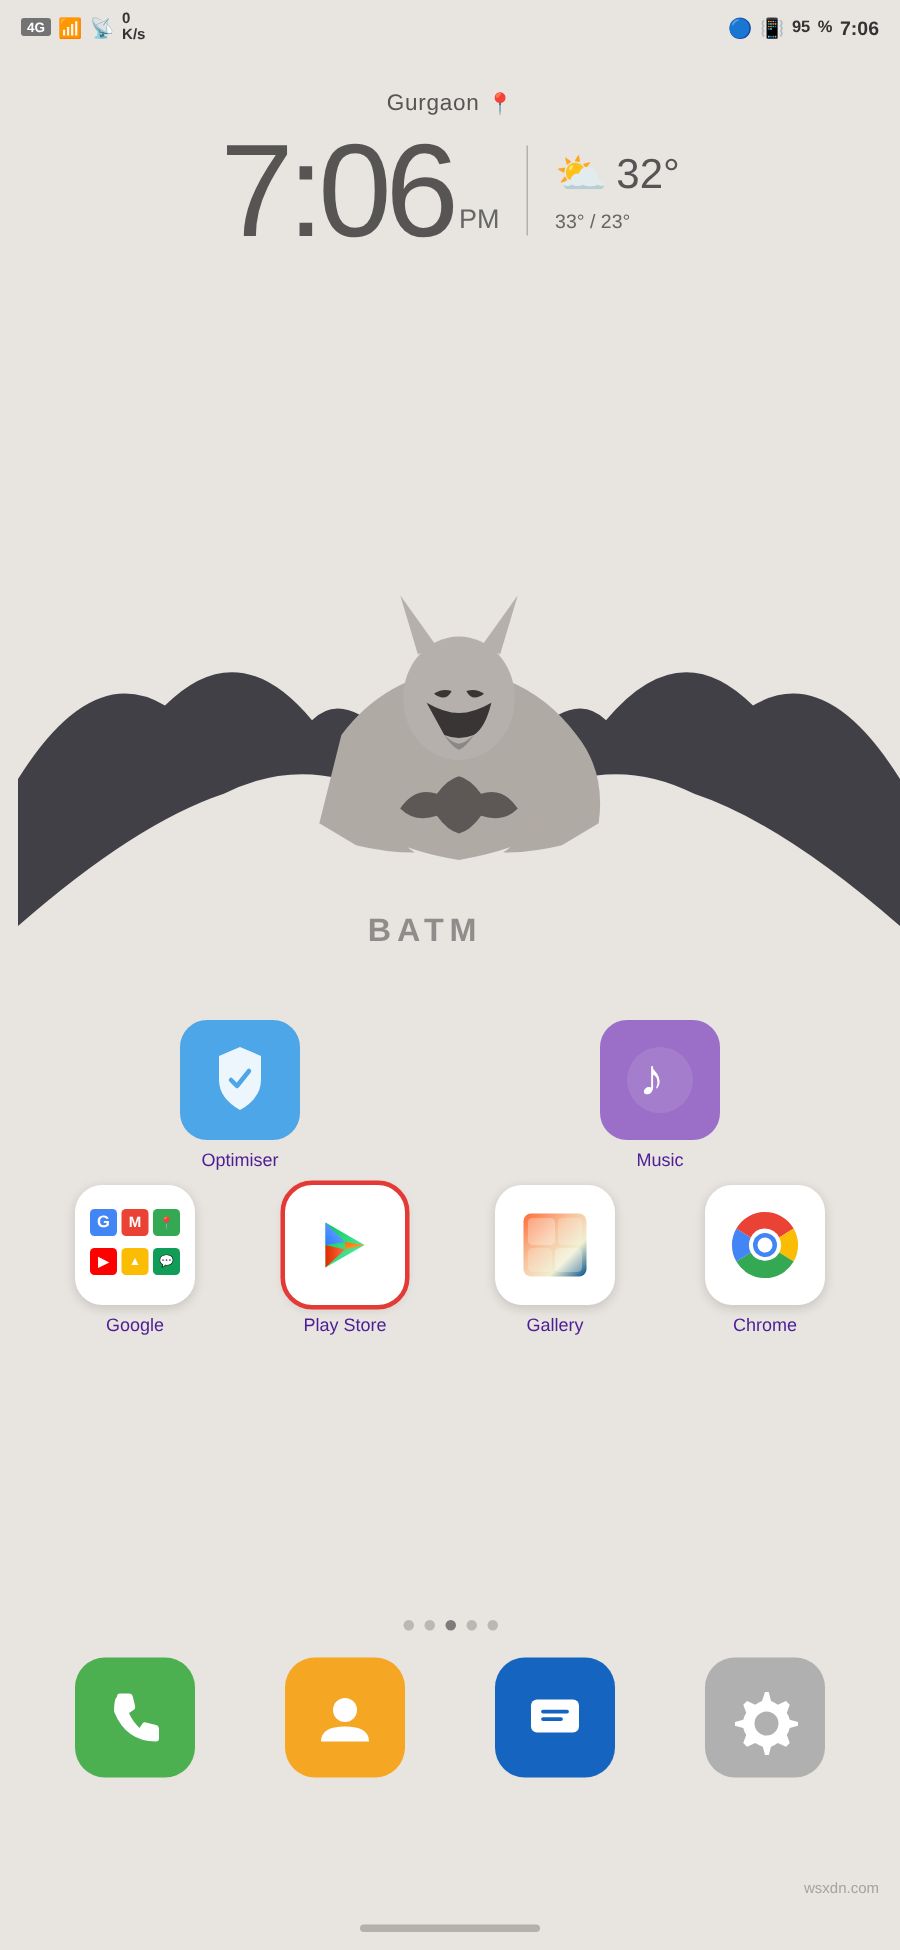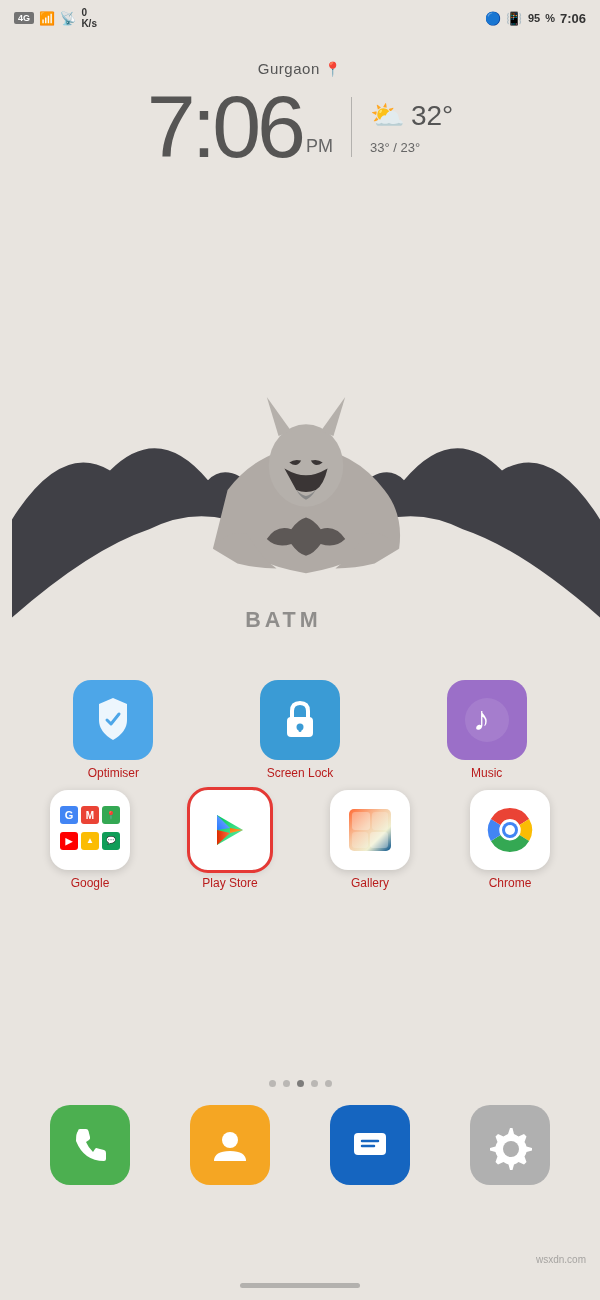--- a/index.html
+++ b/index.html
@@ -172,21 +172,21 @@
       border-radius: 18px;
       display: flex;
       align-items: center;
       justify-content: center;
       position: relative;
       overflow: hidden;
     }
     .app-label {
       margin-top: 6px;
       font-size: 12px;
-      color: #b91c1c;
+      color: #4c1d95;
       text-align: center;
     }
 
     
     .bg-blue { background: #4da6e8; }
     .bg-blue2 { background: #3a9bd5; }
     .bg-purple { background: #9b6fc8; }
     .bg-white { background: #fff; box-shadow: 0 2px 8px rgba(0,0,0,0.15); }
 
     
@@ -373,31 +373,20 @@
     <div class="app-item">
       <div class="app-icon-wrapper bg-blue">
         <svg width="48" height="52" viewBox="0 0 48 52">
           <path d="M24 4 L38 10 L38 26 Q38 38 24 46 Q10 38 10 26 L10 10 Z" fill="white" opacity="0.9"></path>
           <path d="M18 26 L22 30 L30 20" stroke="#4da6e8" stroke-width="3" fill="none" stroke-linecap="round" stroke-linejoin="round"></path>
         </svg>
       </div>
       <span class="app-label">Optimiser</span>
     </div>
 
-    <div class="app-item">
-      <div class="app-icon-wrapper bg-blue2">
-        <svg width="46" height="50" viewBox="0 0 46 50">
-          <rect x="10" y="22" width="26" height="20" rx="4" fill="white"></rect>
-          <path d="M15 22 L15 16 Q15 8 23 8 Q31 8 31 16 L31 22" stroke="white" stroke-width="4" fill="none" stroke-linecap="round"></path>
-          <circle cx="23" cy="32" r="3.5" fill="#3a9bd5"></circle>
-          <rect x="21.5" y="32" width="3" height="5" rx="1.5" fill="#3a9bd5"></rect>
-        </svg>
-      </div>
-      <span class="app-label">Screen Lock</span>
-    </div>
 
     <div class="app-item">
       <div class="app-icon-wrapper bg-purple">
         <svg width="48" height="48" viewBox="0 0 48 48">
           <circle cx="24" cy="24" r="22" fill="rgba(255,255,255,0.1)"></circle>
 
           <text x="10" y="34" font-size="34" fill="white" font-family="Arial">♪</text>
         </svg>
       </div>
       <span class="app-label">Music</span>

